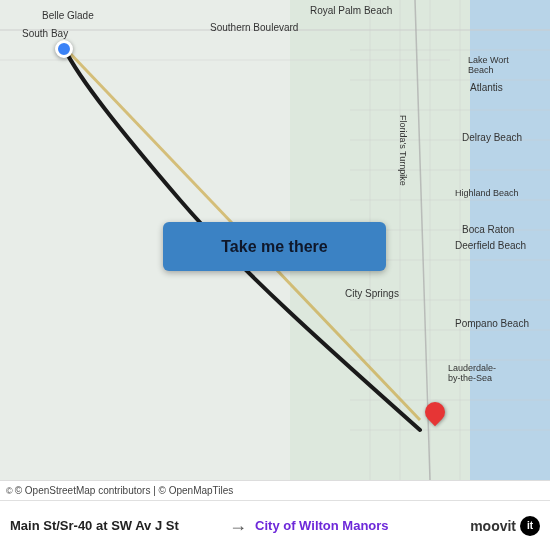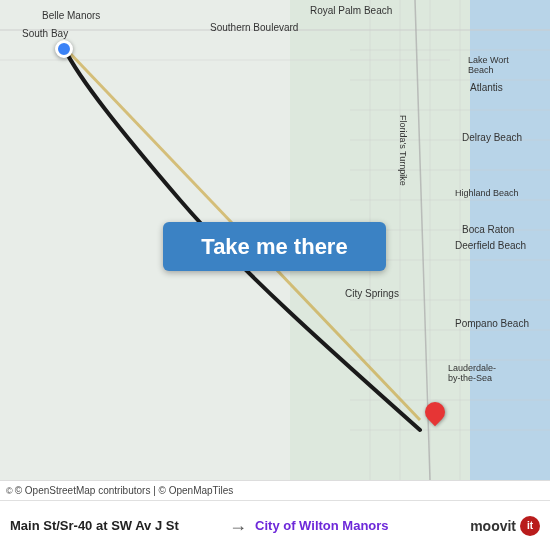--- a/index.html
+++ b/index.html
@@ -93,21 +93,21 @@
 
     .moovit-text {
       font-size: 14px;
       font-weight: bold;
       color: #333;
     }
 
     .moovit-dot {
       width: 20px;
       height: 20px;
-      background: #b91c1c;
+      background: #000000;
       border-radius: 50%;
       display: flex;
       align-items: center;
       justify-content: center;
       margin-left: 4px;
     }
 
     
     #take-me-there-btn {
       position: absolute;
@@ -120,22 +120,22 @@
       display: flex;
       align-items: center;
       justify-content: center;
       cursor: pointer;
       box-shadow: 0 2px 6px rgba(0,0,0,0.3);
       border: none;
       outline: none;
     }
 
     #take-me-there-btn span {
-      color: #ffffff;
-      font-size: 22px;
+      color: #0f172a;
+      font-size: 16px;
       font-weight: bold;
     }
 
     
     .start-pin {
       position: absolute;
       width: 18px;
       height: 18px;
       background: #3b82f6;
       border: 3px solid white;
@@ -220,21 +220,21 @@
     <line x1="350" y1="400" x2="550" y2="400" stroke="#cccccc" stroke-width="0.8" opacity="0.5"></line>
     <line x1="350" y1="430" x2="550" y2="430" stroke="#cccccc" stroke-width="0.8" opacity="0.5"></line>
 
     <line x1="65" y1="48" x2="420" y2="420" stroke="#c8a030" stroke-width="3" opacity="0.6"></line>
 
     <path d="M 64 48 C 80 80, 120 130, 180 200 C 240 270, 330 350, 420 430" stroke="#1a1a1a" stroke-width="4" fill="none" stroke-linecap="round"></path>
 
     <line x1="415" y1="0" x2="430" y2="480" stroke="#aaaaaa" stroke-width="1.5" opacity="0.7"></line>
   </svg>
 
-  <span class="city-label" style="top:10px; left:42px;">Belle Manors</span>
+  <span class="city-label" style="top:10px; left:42px;">Belle Glade</span>
   <span class="city-label" style="top:28px; left:22px;">South Bay</span>
   <span class="city-label" style="top:5px; left:310px;">Royal Palm Beach</span>
   <span class="city-label" style="top:22px; left:210px;text-align:center;">Southern Boulevard</span>
   <span class="city-label" style="top:55px; left:468px; font-size:9px;">Lake Wort<br>Beach</span>
   <span class="city-label" style="top:82px; left:470px;">Atlantis</span>
   <span class="city-label" style="top:110px; left:403px; transform: rotate(90deg); transform-origin: left center; font-size:9px;">Florida's Turnpike</span>
   <span class="city-label" style="top:132px; left:462px;">Delray Beach</span>
   <span class="city-label" style="top:188px; left:455px; font-size:9px;">Highland Beach</span>
   <span class="city-label" style="top:224px; left:462px;">Boca Raton</span>
   <span class="city-label" style="top:240px; left:455px;">Deerfield Beach</span>

